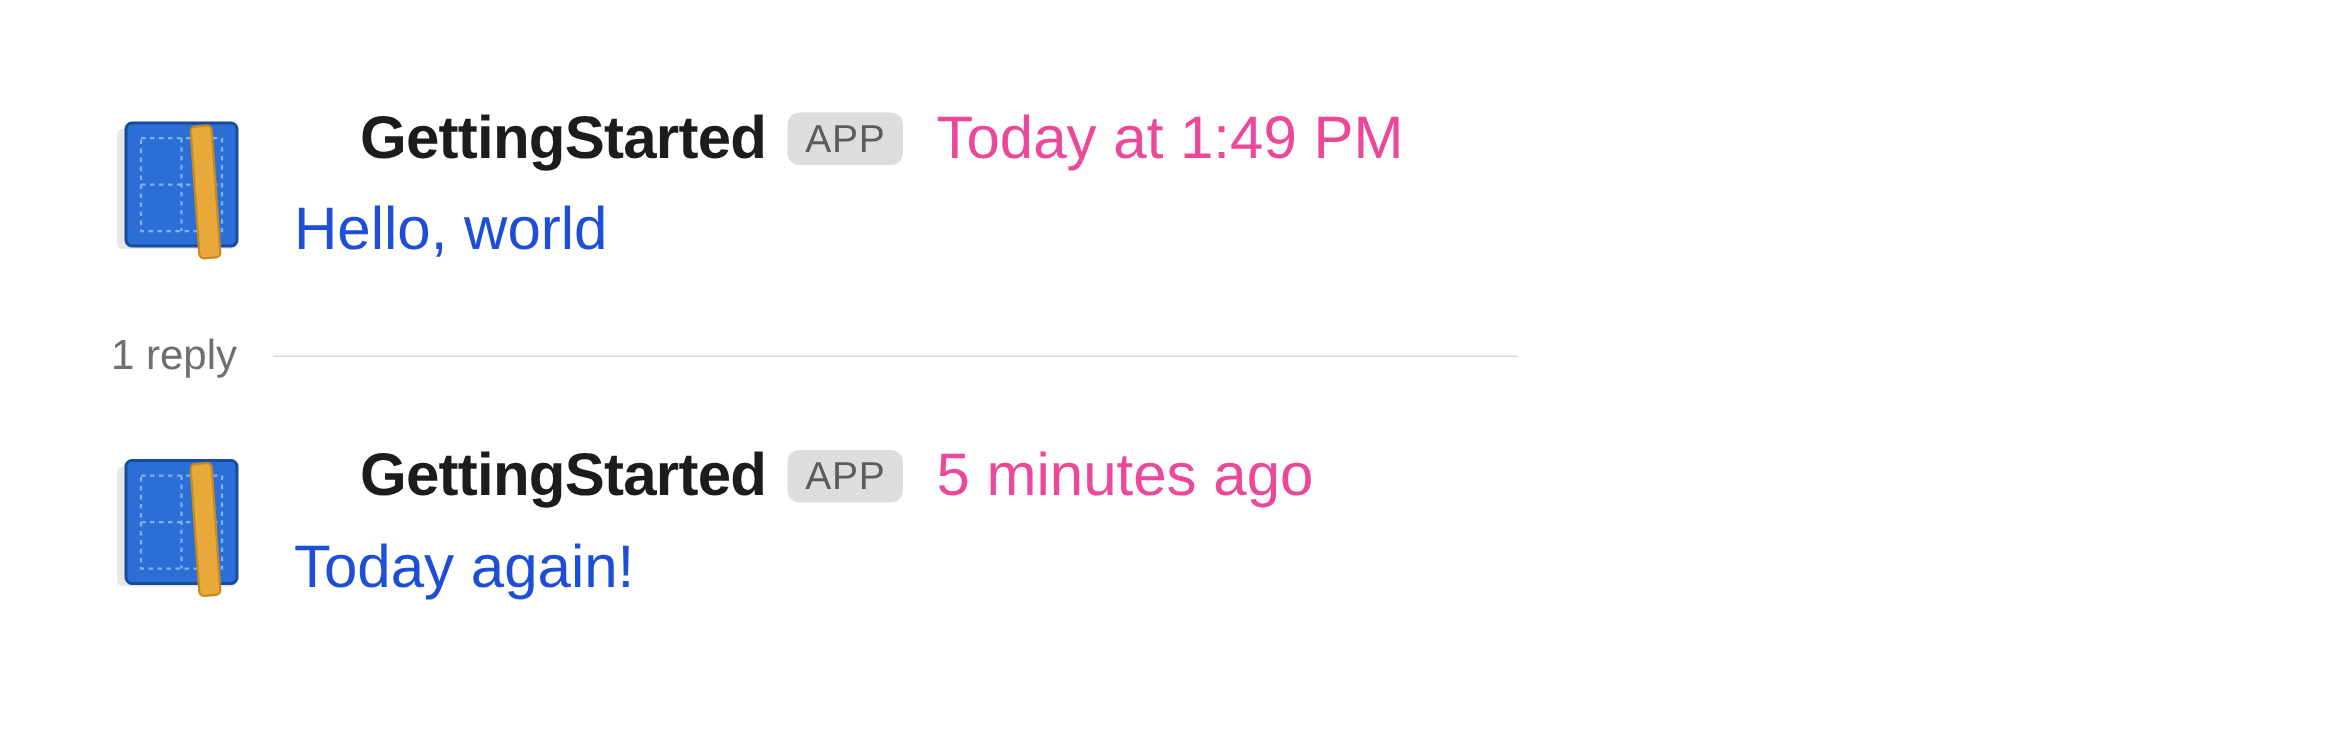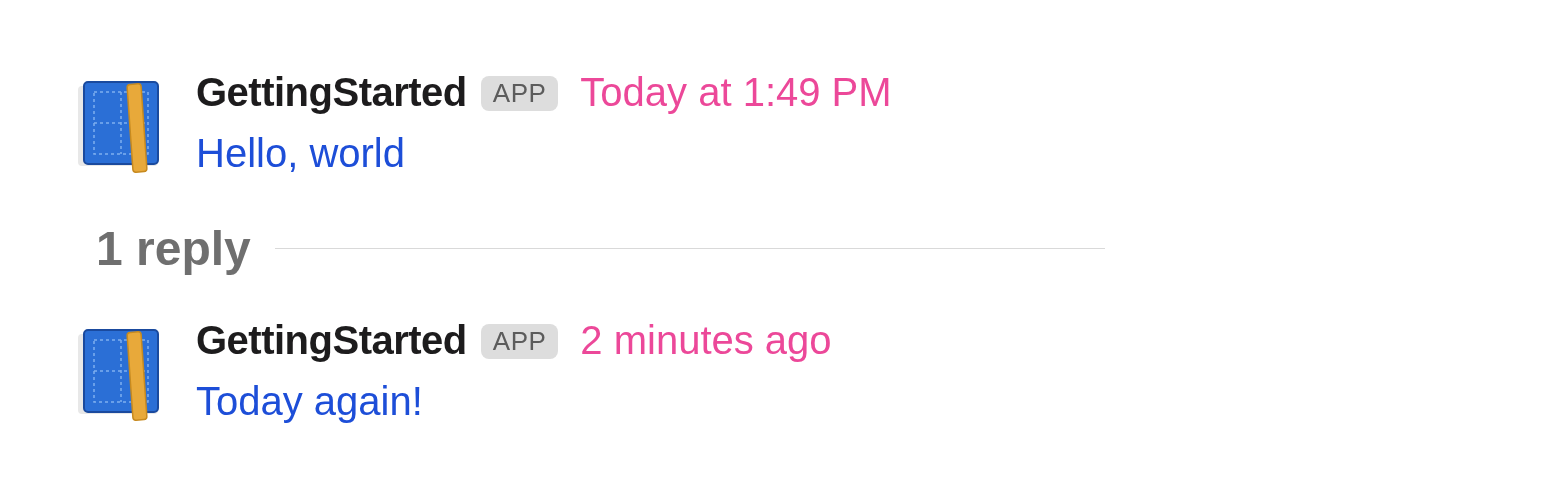--- a/index.html
+++ b/index.html
@@ -22,20 +22,21 @@
       position: relative;
       margin-top: 6px;
     }
     .avatar svg { display: block; }
     .msg-body { flex: 1; }
     .msg-header {
       display: flex;
       align-items: baseline;
       gap: 14px;
       margin-bottom: 12px;
+      margin-left: 44px;
     }
     .sender {
       font-weight: 900;
       font-size: 40px;
       color: #1d1c1d;
       letter-spacing: -0.5px;
     }
     .badge {
       background: #dddddd;
       color: #5c5c5c;
@@ -60,24 +61,23 @@
       line-height: 1.3;
     }
     .thread-sep {
       display: flex;
       align-items: center;
       gap: 24px;
       margin: 42px 0 42px 2px;
     }
     .reply-count {
       color: #6f6f6f;
-      font-size: 48px;
-      font-weight: 700;
+      font-size: 28px;
+      font-weight: 400;
       white-space: nowrap;
-      margin-left: 22px;
     }
     .sep-line {
       height: 1px;
       background: #d9d9d9;
       width: 830px;
     }
   </style>
 </head>
 <body>
 
@@ -119,17 +119,17 @@
       <line x1="49" y1="16" x2="49" y2="78" stroke="#7fb0ef" stroke-width="1.5" stroke-dasharray="3 3"></line>
       <line x1="22" y1="47" x2="76" y2="47" stroke="#7fb0ef" stroke-width="1.5" stroke-dasharray="3 3"></line>
       <rect x="58" y="8" width="14" height="88" rx="3" fill="#e8a93a" transform="rotate(-4 65 52)"></rect>
       <rect x="58" y="8" width="14" height="88" rx="3" fill="none" stroke="#c78a1f" stroke-width="1.5" transform="rotate(-4 65 52)"></rect>
     </svg>
   </div>
   <div class="msg-body">
     <div class="msg-header">
       <span class="sender">GettingStarted</span>
       <span class="badge">APP</span>
-      <span class="timestamp">2 minutes ago</span>
+      <span class="timestamp">5 minutes ago</span>
     </div>
     <div class="msg-text">Today again!</div>
   </div>
 </div>
 
 </body></html>

